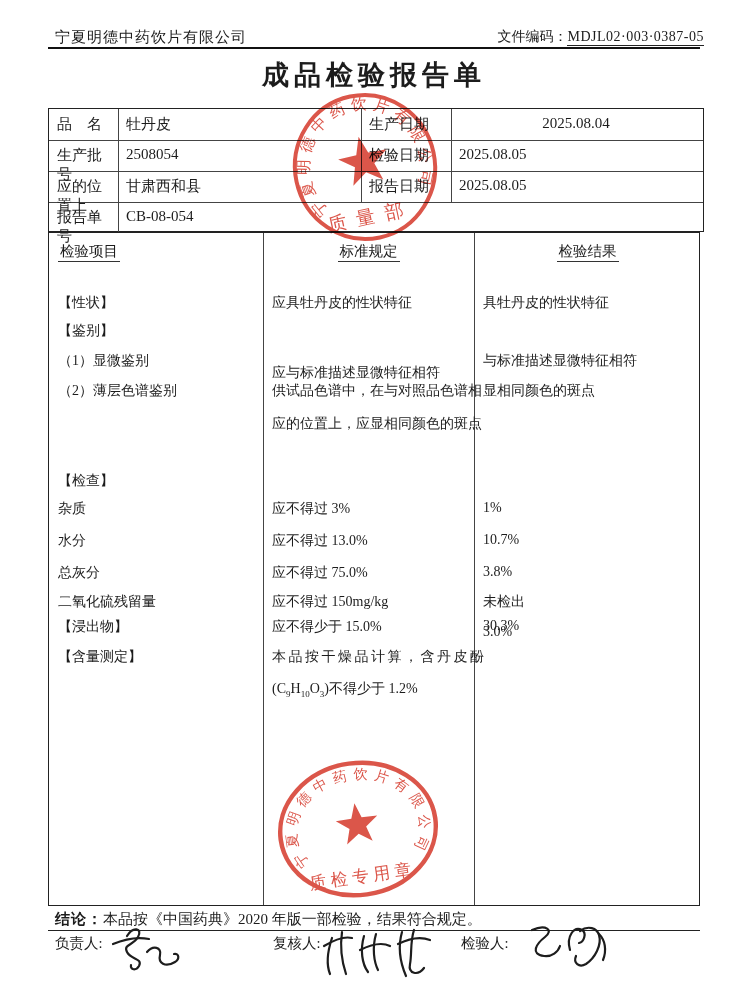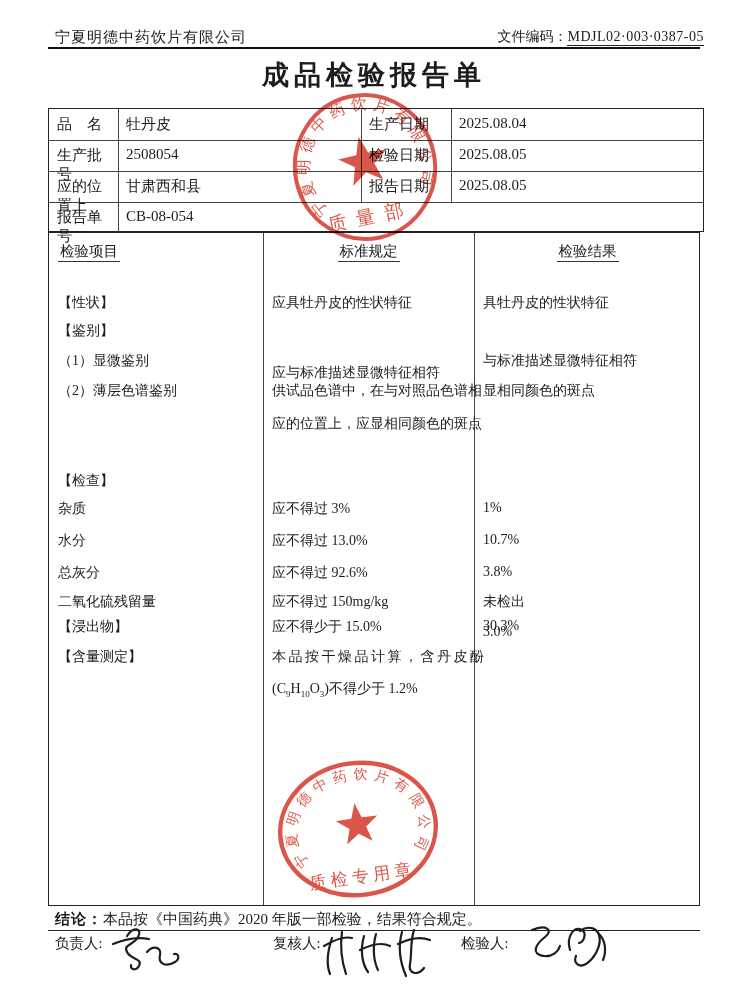--- a/index.html
+++ b/index.html
@@ -57,21 +57,21 @@
     <div class="vline" style="left:69px;height:124px;"></div>
     <div class="vline" style="left:312px;height:93px;"></div>
     <div class="vline" style="left:402px;height:93px;"></div>
     <div class="hline" style="top:31px;"></div>
     <div class="hline" style="top:62px;"></div>
     <div class="hline" style="top:93px;"></div>
 
     <div class="cell" style="left:0;top:0;width:69px;">品　名</div>
     <div class="cell" style="left:69px;top:0;width:243px;">牡丹皮</div>
     <div class="cell" style="left:312px;top:0;width:90px;">生产日期</div>
-    <div class="cell" style="left:402px;top:0;width:250px;">2025.08.04</div>
+    <div class="cell" style="left:402px;top:0;width:250px;text-align:center;">2025.08.04</div>
 
     <div class="cell" style="left:0;top:31px;width:69px;">生产批号</div>
     <div class="cell" style="left:69px;top:31px;width:243px;">2508054</div>
     <div class="cell" style="left:312px;top:31px;width:90px;">检验日期</div>
     <div class="cell" style="left:402px;top:31px;width:250px;">2025.08.05</div>
 
     <div class="cell" style="left:0;top:62px;width:69px;">应的位置上</div>
     <div class="cell" style="left:69px;top:62px;width:243px;">甘肃西和县</div>
     <div class="cell" style="left:312px;top:62px;width:90px;">报告日期</div>
     <div class="cell" style="left:402px;top:62px;width:250px;">2025.08.05</div>
@@ -107,21 +107,21 @@
 
     <div class="mrow c1" style="top:267px;">杂质</div>
     <div class="mrow c2" style="top:267px;">应不得过 3%</div>
     <div class="mrow c3" style="top:267px;">1%</div>
 
     <div class="mrow c1" style="top:299px;">水分</div>
     <div class="mrow c2" style="top:299px;">应不得过 13.0%</div>
     <div class="mrow c3" style="top:299px;">10.7%</div>
 
     <div class="mrow c1" style="top:331px;">总灰分</div>
-    <div class="mrow c2" style="top:331px;">应不得过 92.6%</div>
+    <div class="mrow c2" style="top:331px;">应不得过 75.0%</div>
     <div class="mrow c3" style="top:331px;">3.8%</div>
 
     <div class="mrow c1" style="top:360px;">二氧化硫残留量</div>
     <div class="mrow c2" style="top:360px;">应不得过 150mg/kg</div>
     <div class="mrow c3" style="top:360px;">未检出</div>
 
     <div class="mrow c1" style="top:385px;">【浸出物】</div>
     <div class="mrow c2" style="top:385px;">应不得少于 15.0%</div>
     <div class="mrow c3" style="top:385px;">30.3%</div>
 

